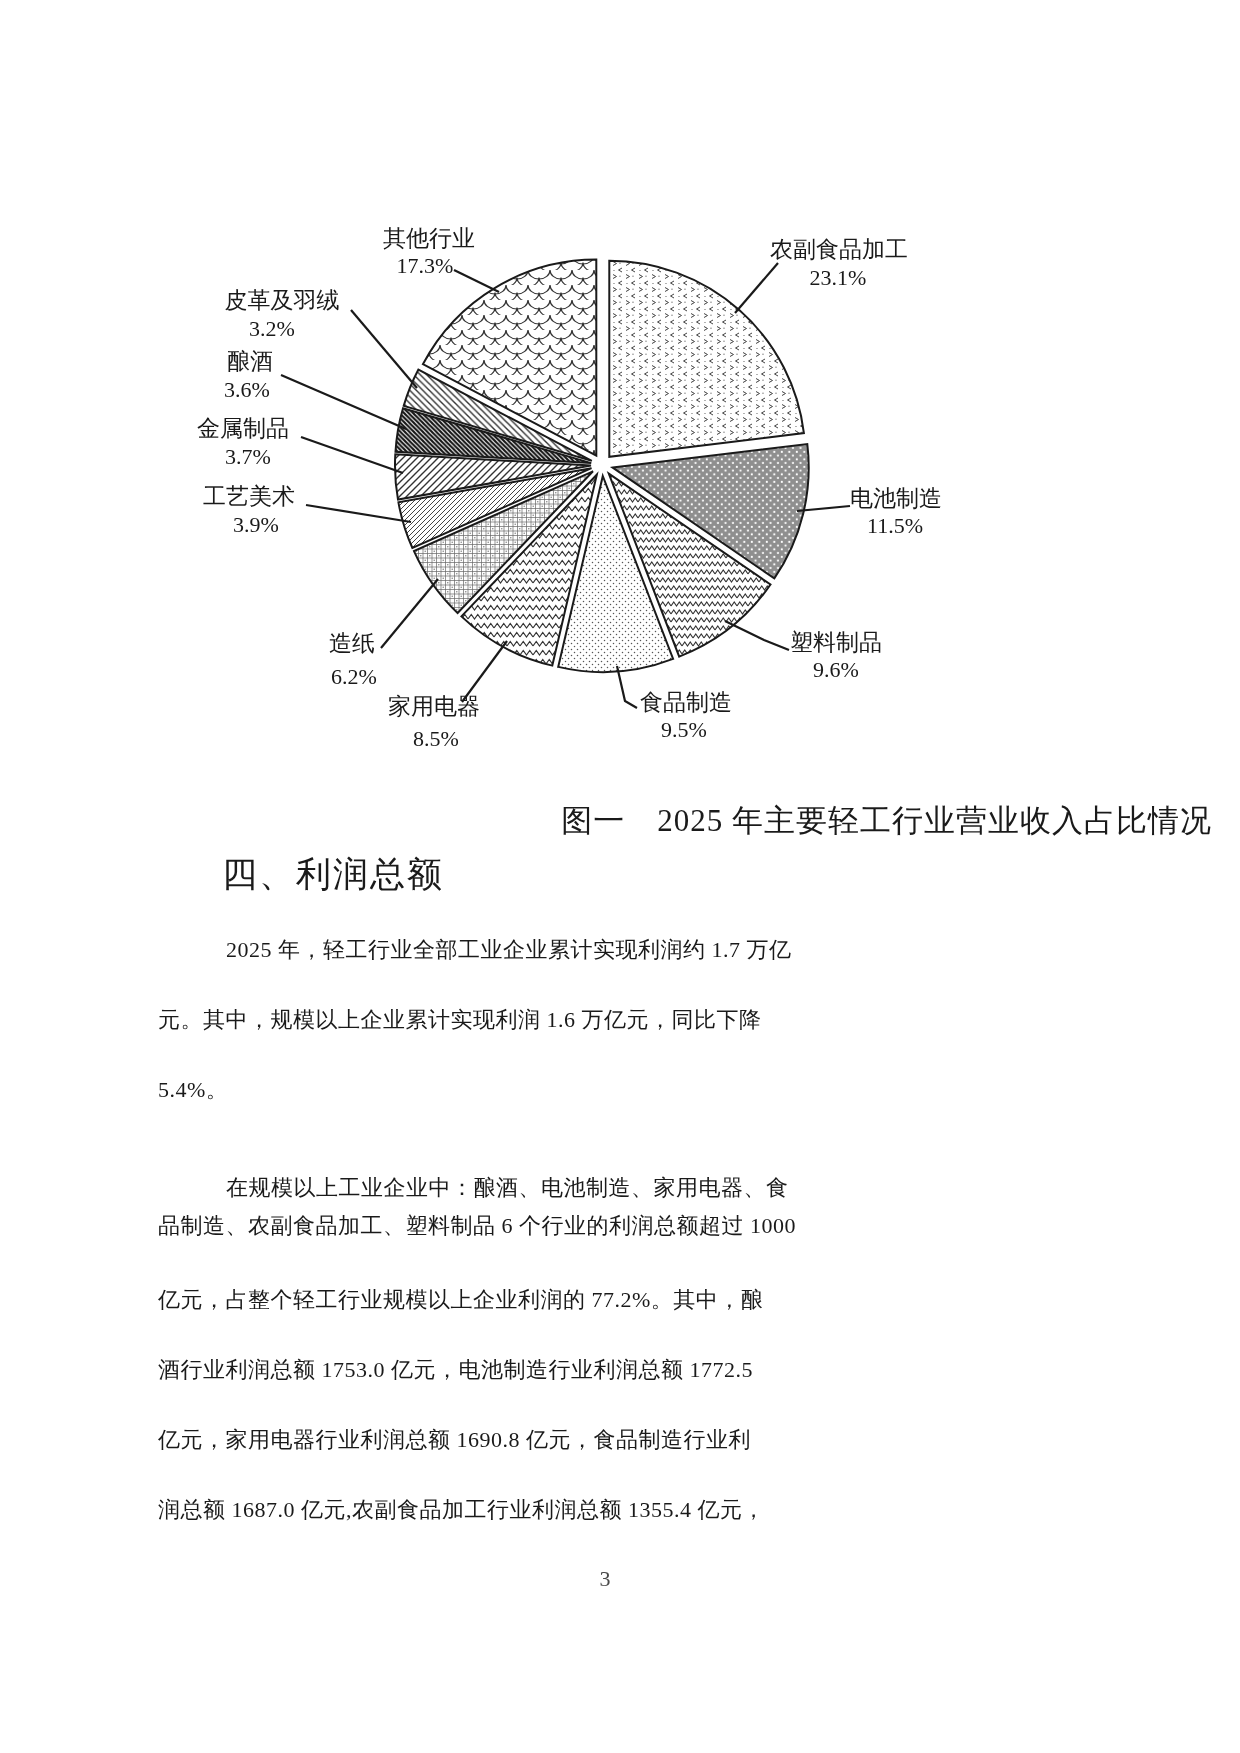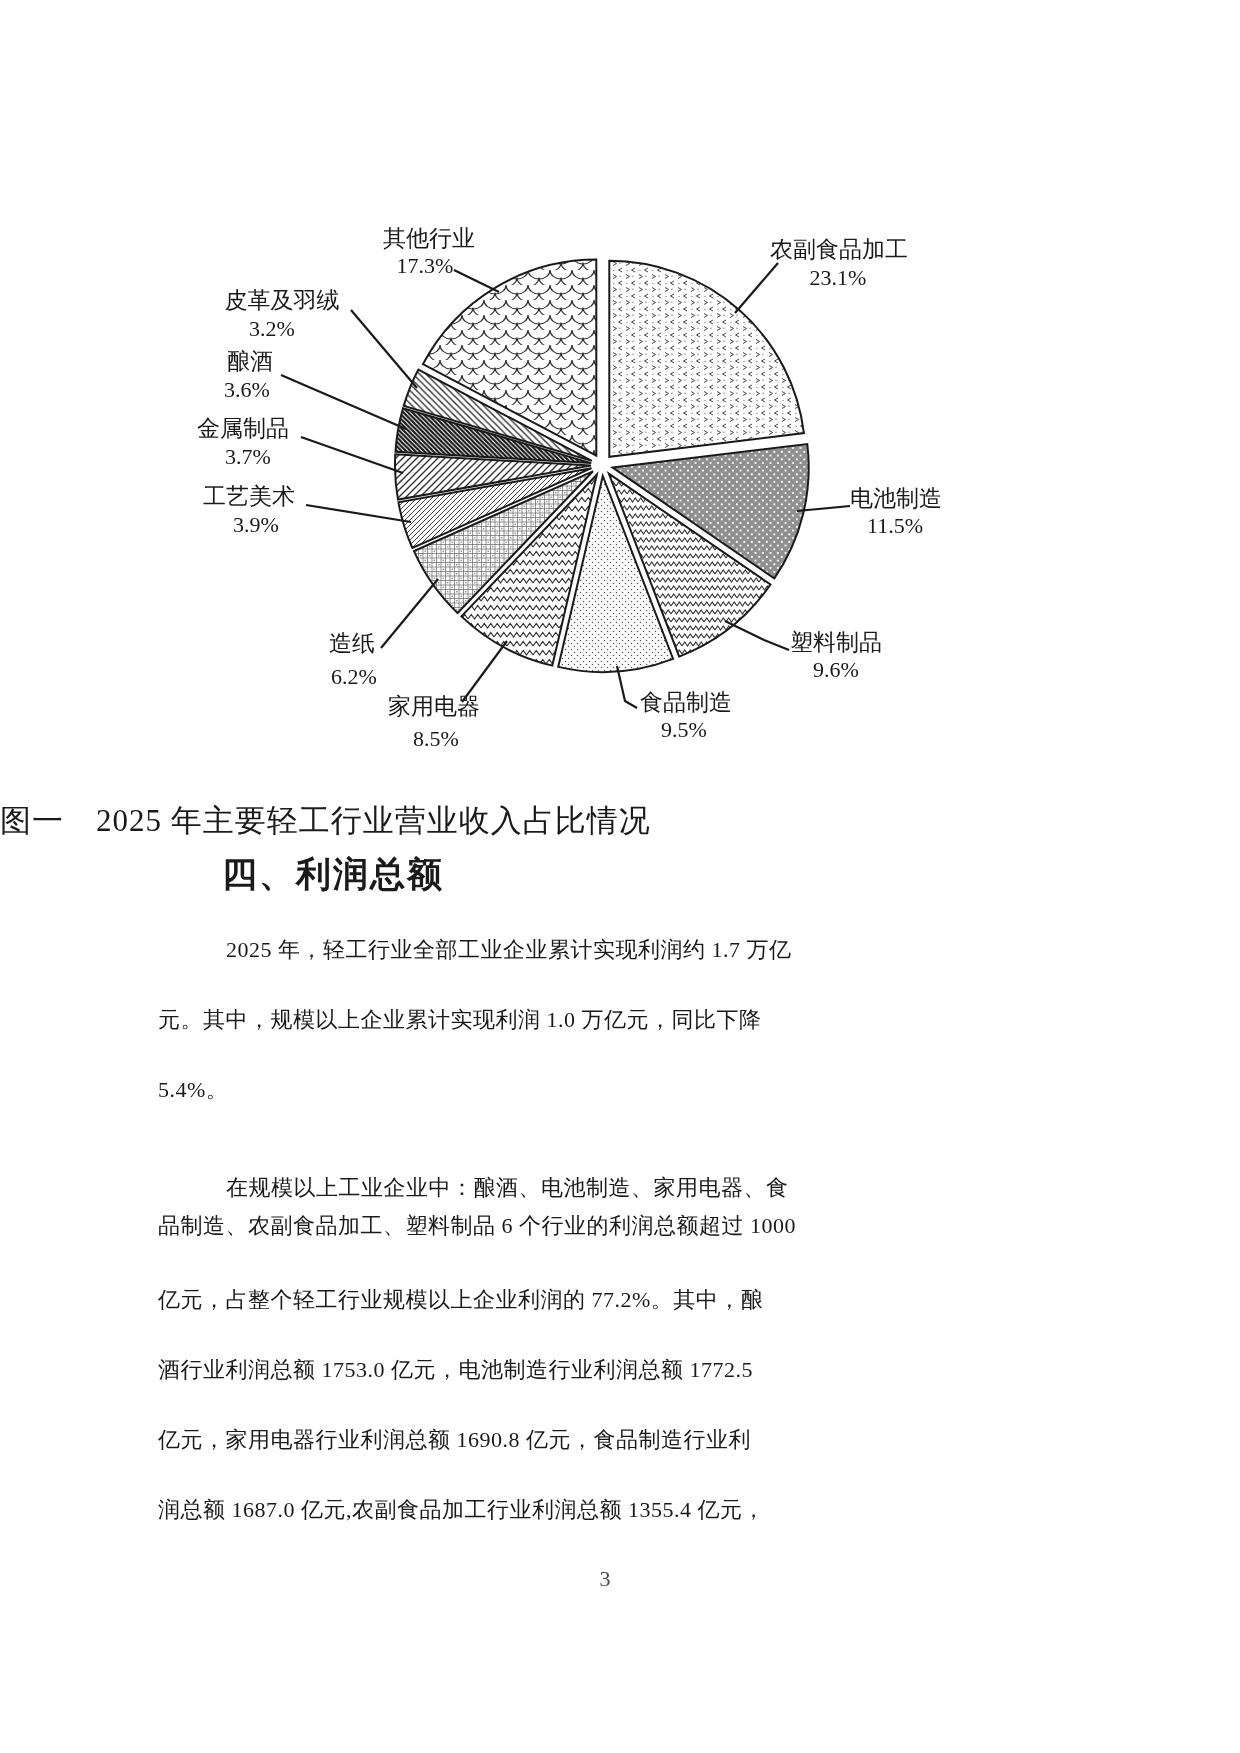--- a/index.html
+++ b/index.html
@@ -14,30 +14,30 @@
   }
   .chart-svg{
     position:absolute;
     left:0; top:0;
     width:1240px; height:780px;
   }
   .figure-caption{
     position:absolute;
     left:0; top:800px;
     width:1212px;
-    text-align:left;
+    text-align:right;
     font-size:31px;
     letter-spacing:1px;
     white-space:nowrap;
   }
   .section-heading{
     position:absolute;
     left:222px; top:851px;
     font-family:"Liberation Sans", sans-serif;
-    font-weight:bold;
+    font-weight:normal;
     font-size:35px;
     letter-spacing:2px;
     white-space:nowrap;
   }
   .body-line{
     position:absolute;
     left:158px;
     width:940px;
     height:70px;
     line-height:70px;
@@ -174,21 +174,21 @@
       <polyline points="454,270 499,292" fill="none" stroke="#1a1a1a" stroke-width="2.2"></polyline>
       <text x="429" y="241" text-anchor="middle" dominant-baseline="middle" font-size="23" class="slice-label">其他行业</text>
       <text x="425" y="268" text-anchor="middle" dominant-baseline="middle" font-size="22" class="slice-pct">17.3%</text>
     </svg>
 
   <div class="figure-caption">图一　2025 年主要轻工行业营业收入占比情况</div>
 
   <div class="section-heading">四、利润总额</div>
 
   <div class="body-line indent" style="top:915px">2025 年，轻工行业全部工业企业累计实现利润约 1.7 万亿</div>
-  <div class="body-line" style="top:985px">元。其中，规模以上企业累计实现利润 1.0 万亿元，同比下降</div>
+  <div class="body-line" style="top:985px">元。其中，规模以上企业累计实现利润 1.6 万亿元，同比下降</div>
   <div class="body-line" style="top:1055px">5.4%。</div>
   <div class="body-line indent" style="top:1153px">在规模以上工业企业中：酿酒、电池制造、家用电器、食</div>
   <div class="body-line" style="top:1191px">品制造、农副食品加工、塑料制品 6 个行业的利润总额超过 1000</div>
   <div class="body-line" style="top:1265px">亿元，占整个轻工行业规模以上企业利润的 77.2%。其中，酿</div>
   <div class="body-line" style="top:1335px">酒行业利润总额 1753.0 亿元，电池制造行业利润总额 1772.5</div>
   <div class="body-line" style="top:1405px">亿元，家用电器行业利润总额 1690.8 亿元，食品制造行业利</div>
   <div class="body-line" style="top:1475px">润总额 1687.0 亿元,农副食品加工行业利润总额 1355.4 亿元，</div>
 
   <div class="page-number">3</div>
 

